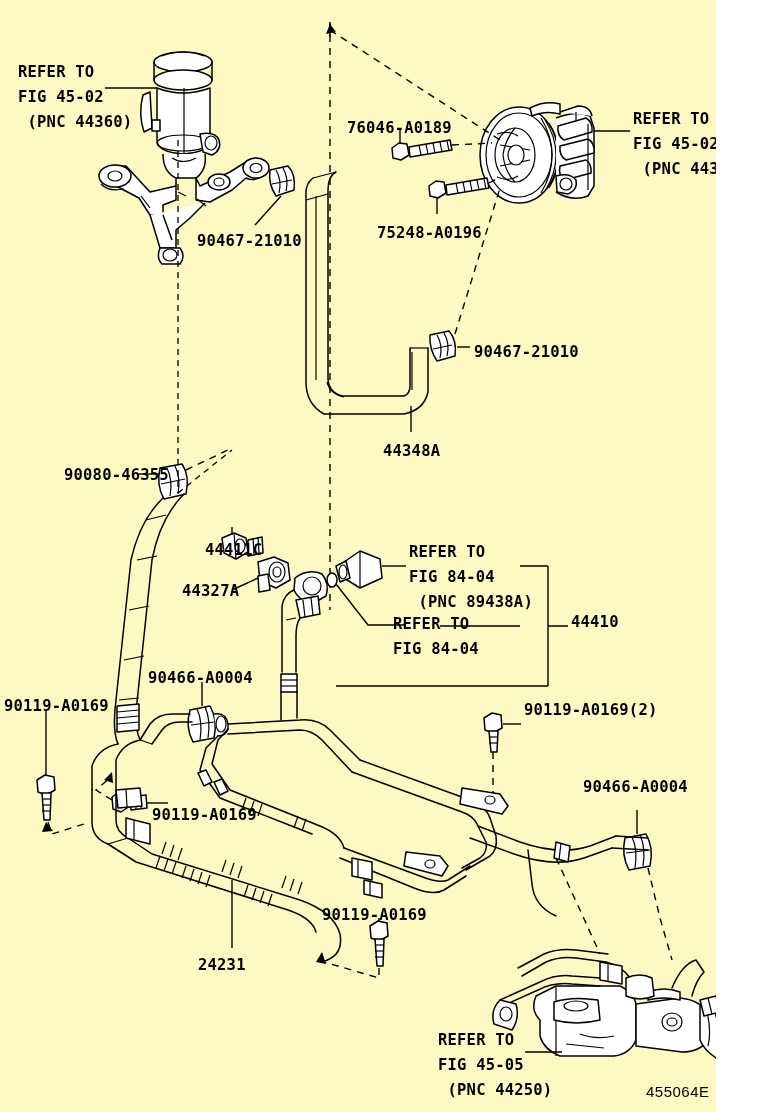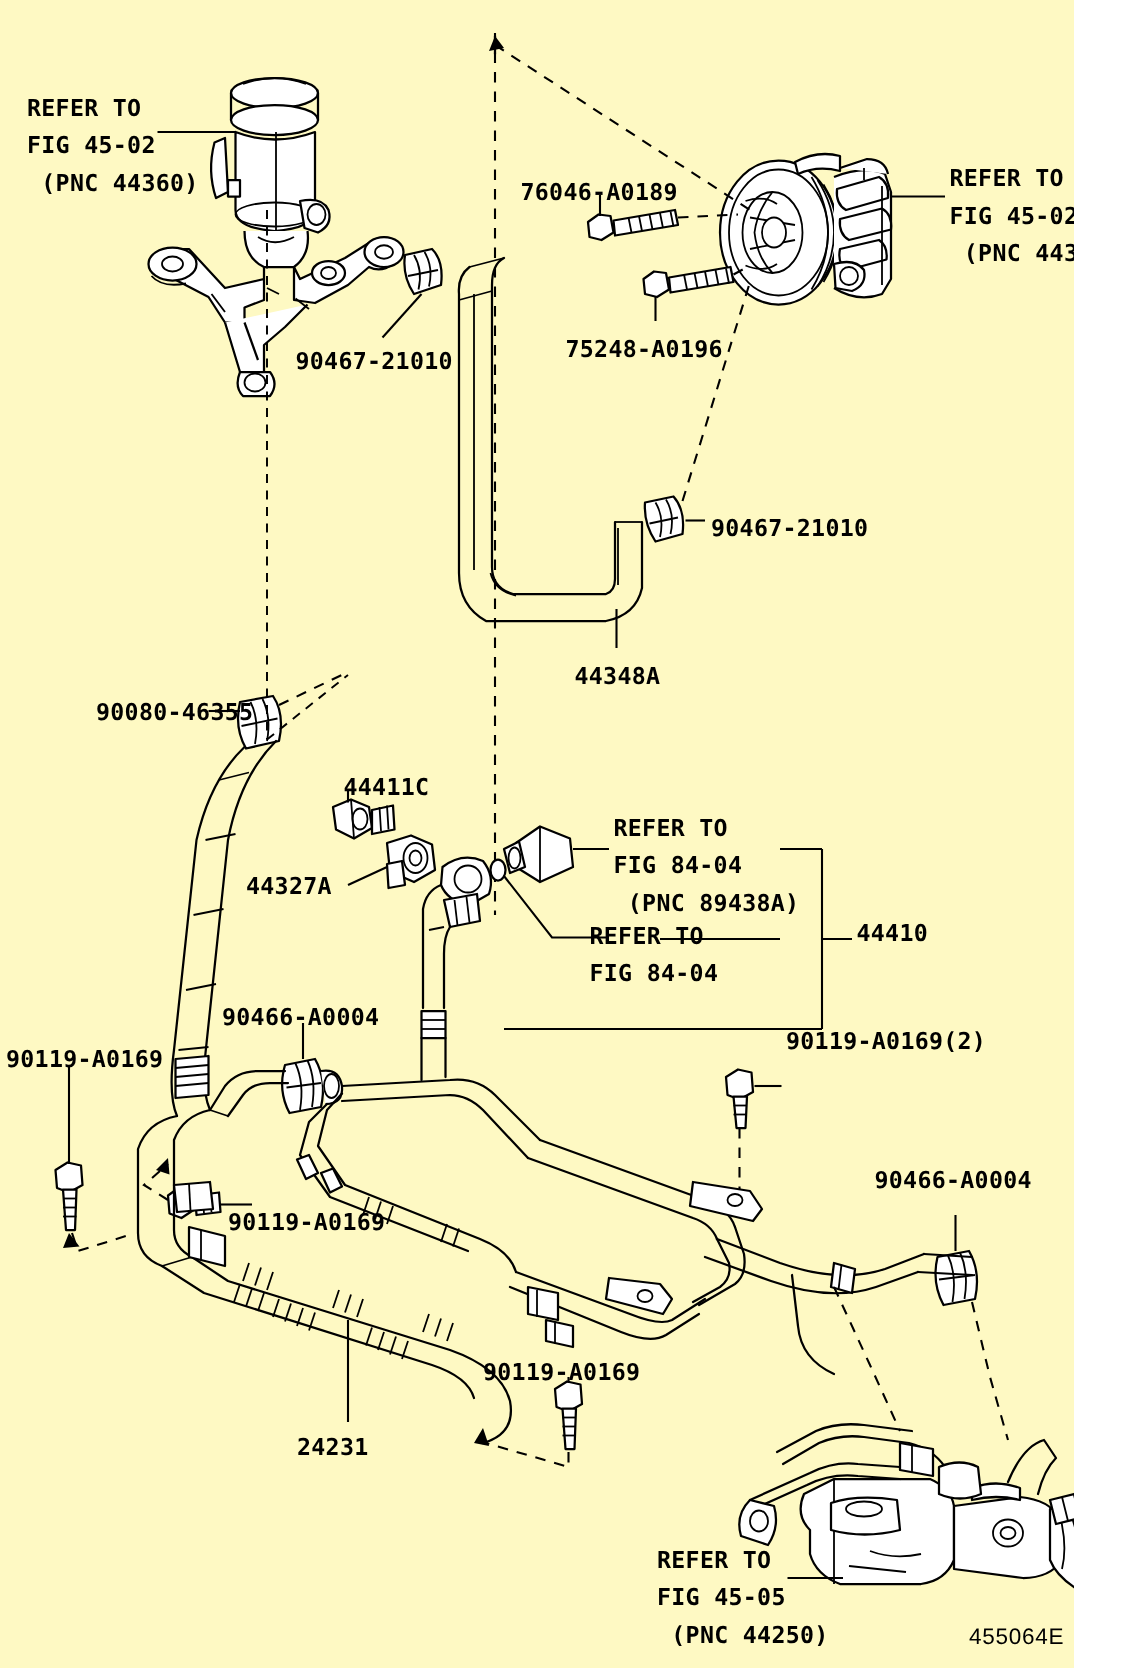--- a/index.html
+++ b/index.html
@@ -473,31 +473,31 @@
  (PNC 44360)</div>
   <div class="lbl" style="left:197px; top:231px;">90467-21010</div>
   <div class="lbl" style="left:347px; top:118px;">76046-A0189</div>
   <div class="lbl" style="left:377px; top:223px;">75248-A0196</div>
   <div class="lbl multi" style="left:633px; top:107px;">REFER TO
 FIG 45-02
  (PNC 44320)</div>
   <div class="lbl" style="left:474px; top:342px;">90467-21010</div>
   <div class="lbl" style="left:383px; top:441px;">44348A</div>
   <div class="lbl" style="left:27px;  top:465px;margin-left:37px;">90080-46355</div>
-  <div class="lbl" style="left:205px; top:515px;margin-left:24px;">44411C</div>
-  <div class="lbl" style="left:164px; top:581px;">44327A</div>
+  <div class="lbl" style="left:205px; top:540px;">44411C</div>
+  <div class="lbl" style="left:182px; top:581px;">44327A</div>
   <div class="lbl multi" style="left:409px; top:540px;">REFER TO
 FIG 84-04
  (PNC 89438A)</div>
   <div class="lbl multi" style="left:393px; top:612px;">REFER TO
 FIG 84-04</div>
   <div class="lbl" style="left:571px; top:612px;">44410</div>
   <div class="lbl" style="left:148px; top:668px;">90466-A0004</div>
   <div class="lbl" style="left:4px;   top:696px;">90119-A0169</div>
-  <div class="lbl" style="left:524px; top:684px;">90119-A0169(2)</div>
+  <div class="lbl" style="left:524px; top:700px;">90119-A0169(2)</div>
   <div class="lbl" style="left:583px; top:777px;">90466-A0004</div>
   <div class="lbl" style="left:152px; top:805px;">90119-A0169</div>
   <div class="lbl" style="left:322px; top:905px;">90119-A0169</div>
   <div class="lbl" style="left:198px; top:955px;">24231</div>
   <div class="lbl multi" style="left:438px; top:1028px;">REFER TO
 FIG 45-05
  (PNC 44250)</div>
 
   <div class="code" style="left:646px; top:1083px;">455064E</div>
 

